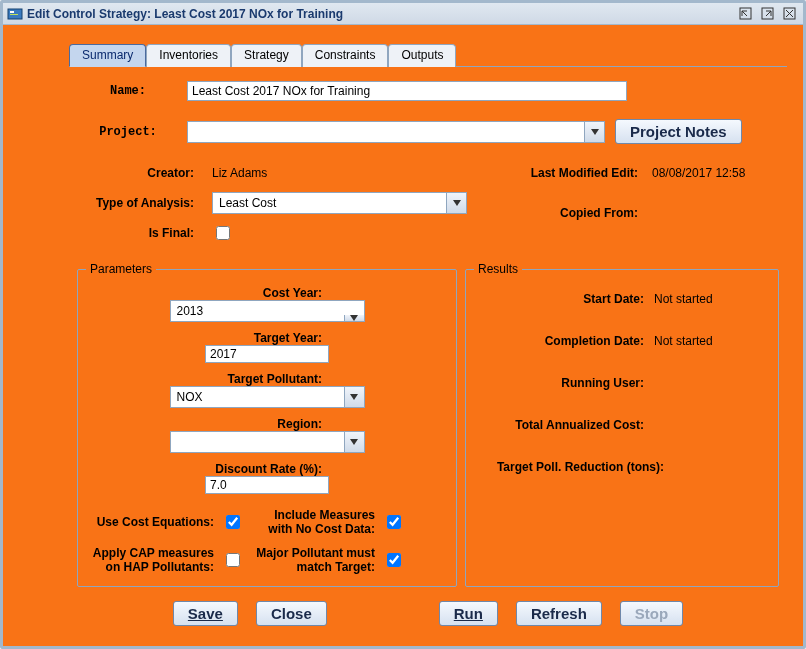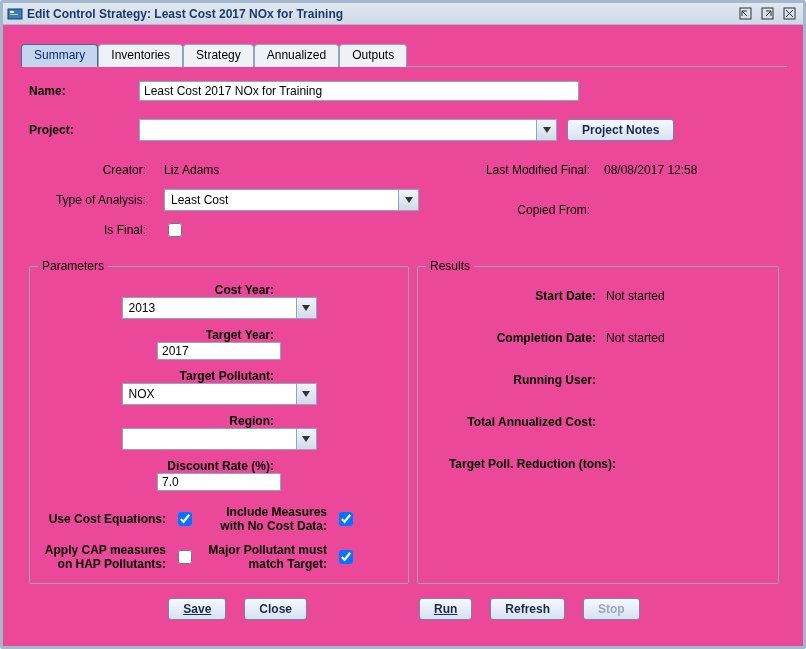--- a/index.html
+++ b/index.html
@@ -7,21 +7,21 @@
     margin: 0;
     padding: 0;
     font-family: Arial, sans-serif;
     font-size: 12px;
     background: #ffffff;
   }
   .window {
     width: 806px;
     height: 649px;
     border: 3px solid #a3b8cc;
-    background: #ec4899;
+    background: #f97316;
     border-radius: 2px;
   }
   .titlebar {
     height: 22px;
     background: linear-gradient(to bottom, #e0e8f0, #cfd9e6);
     display: flex;
     align-items: center;
     padding: 0 4px;
     border-bottom: 1px solid #a3b8cc;
   }
@@ -40,20 +40,21 @@
     width: 20px;
     height: 16px;
     margin-left: 2px;
     display: flex;
     align-items: center;
     justify-content: center;
     color: #333;
   }
   .content {
     padding: 18px 16px 10px 18px;
+    margin-left: 48px;
   }
   .tabs {
     display: flex;
     border-bottom: 1px solid #8fa6bf;
     height: 24px;
   }
   .tab {
     padding: 3px 12px 3px 12px;
     border: 1px solid #8fa6bf;
     border-bottom: none;
@@ -76,39 +77,40 @@
   .tabbody {
     padding: 14px 8px 8px 8px;
   }
   .row {
     display: flex;
     align-items: center;
     margin-bottom: 6px;
   }
   .label {
     width: 110px;
-    text-align: left;
+    text-align: center;
     padding-right: 8px;
     font-weight: bold;
     color: #000;
+    font-family: Liberation Mono, monospace;
   }
   input[type=text], textarea, select {
     border: 1px solid #8fa6bf;
     background: #fff;
     font-family: Arial, sans-serif;
     font-size: 12px;
     padding: 2px 4px;
   }
   textarea { resize: none; }
   .btn {
     background: linear-gradient(to bottom, #f5f9fe, #d6e1f0);
     border: 1px solid #6f88aa;
     border-radius: 3px;
     padding: 3px 14px;
-    font-size: 12px;
+    font-size: 15px;
     font-weight: bold;
     color: #1a2a4a;
     cursor: pointer;
   }
   .btn:disabled {
     color: #9aa8bb;
     cursor: default;
   }
   .select-like {
     display: flex;
@@ -217,21 +219,21 @@
   }
   .meta-r {
     display:flex;
     align-items:center;
     height:30px;
   }
   .meta-lbl {
     width: 135px;
     text-align: right;
     padding-right: 18px;
-    font-weight: normal;
+    font-weight: bold;
   }
   .meta-right { flex:1; }
   .meta-right .meta-r .meta-lbl { width: 145px; padding-right: 14px;}
 </style>
 </head>
 <body>
 
 <div class="window">
   <div class="titlebar">
     <span class="icon">
@@ -263,21 +265,21 @@
           <line x1="10" y1="3" x2="3" y2="10" stroke="#333"></line>
         </svg>
     </span>
   </div>
 
   <div class="content">
     <div class="tabs">
       <div class="tab active">Summary</div>
       <div class="tab">Inventories</div>
       <div class="tab">Strategy</div>
-      <div class="tab">Annualized</div>
+      <div class="tab">Constraints</div>
       <div class="tab">Outputs</div>
     </div>
 
     <div class="tabbody">
 
       <div class="row">
         <div class="label">Name:</div>
         <input type="text" style="width: 440px; height: 20px;" value="Least Cost 2017 NOx for Training">
       </div>
 
@@ -313,37 +315,37 @@
                 </div>
             </div>
           </div>
           <div class="meta-r">
             <div class="meta-lbl">Is Final:</div>
             <input type="checkbox" style="">
           </div>
         </div>
         <div class="meta-right">
           <div class="meta-r">
-            <div class="meta-lbl">Last Modified Final:</div>
+            <div class="meta-lbl">Last Modified Edit:</div>
             <div>08/08/2017 12:58</div>
           </div>
           <div class="meta-r" style="margin-top:10px;">
             <div class="meta-lbl">Copied From:</div>
             <div></div>
           </div>
         </div>
       </div>
 
       <div class="two-col">
         <fieldset>
           <legend>Parameters</legend>
 
           <div class="param-row">
             <div class="param-label">Cost Year:</div>
-            <div class="select-like" style="width:195px;">
+            <div class="select-like" style="width:195px;align-items:flex-end;">
               <div class="sel-text">2013</div>
               <div class="sel-btn">
                   <svg viewBox="0 0 8 6">
                     <polygon points="0,0 8,0 4,6" fill="#333"></polygon>
                   </svg>
                 </div>
             </div>
           </div>
 
           <div class="param-row">

